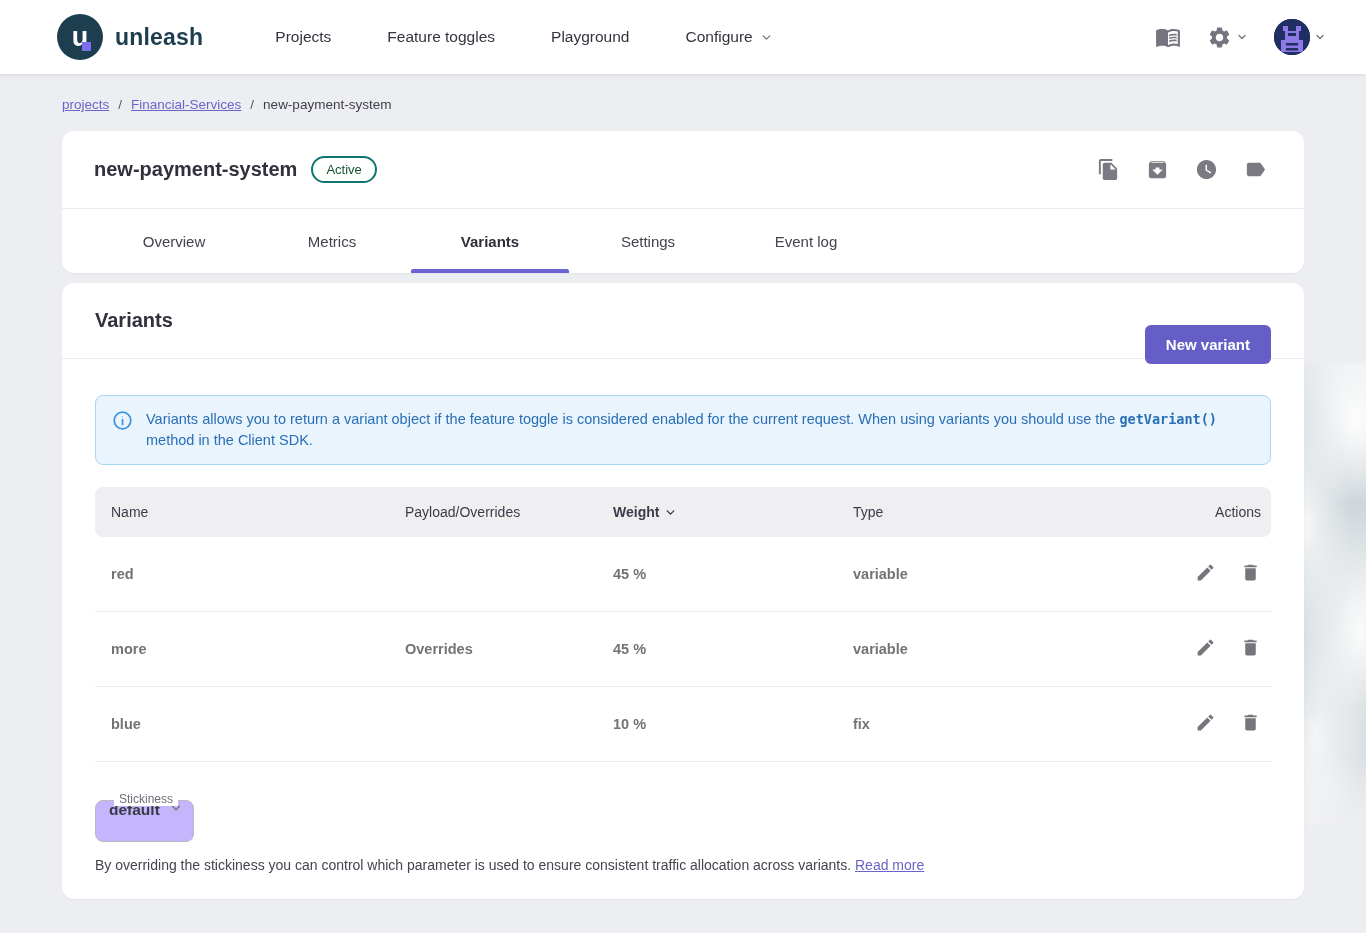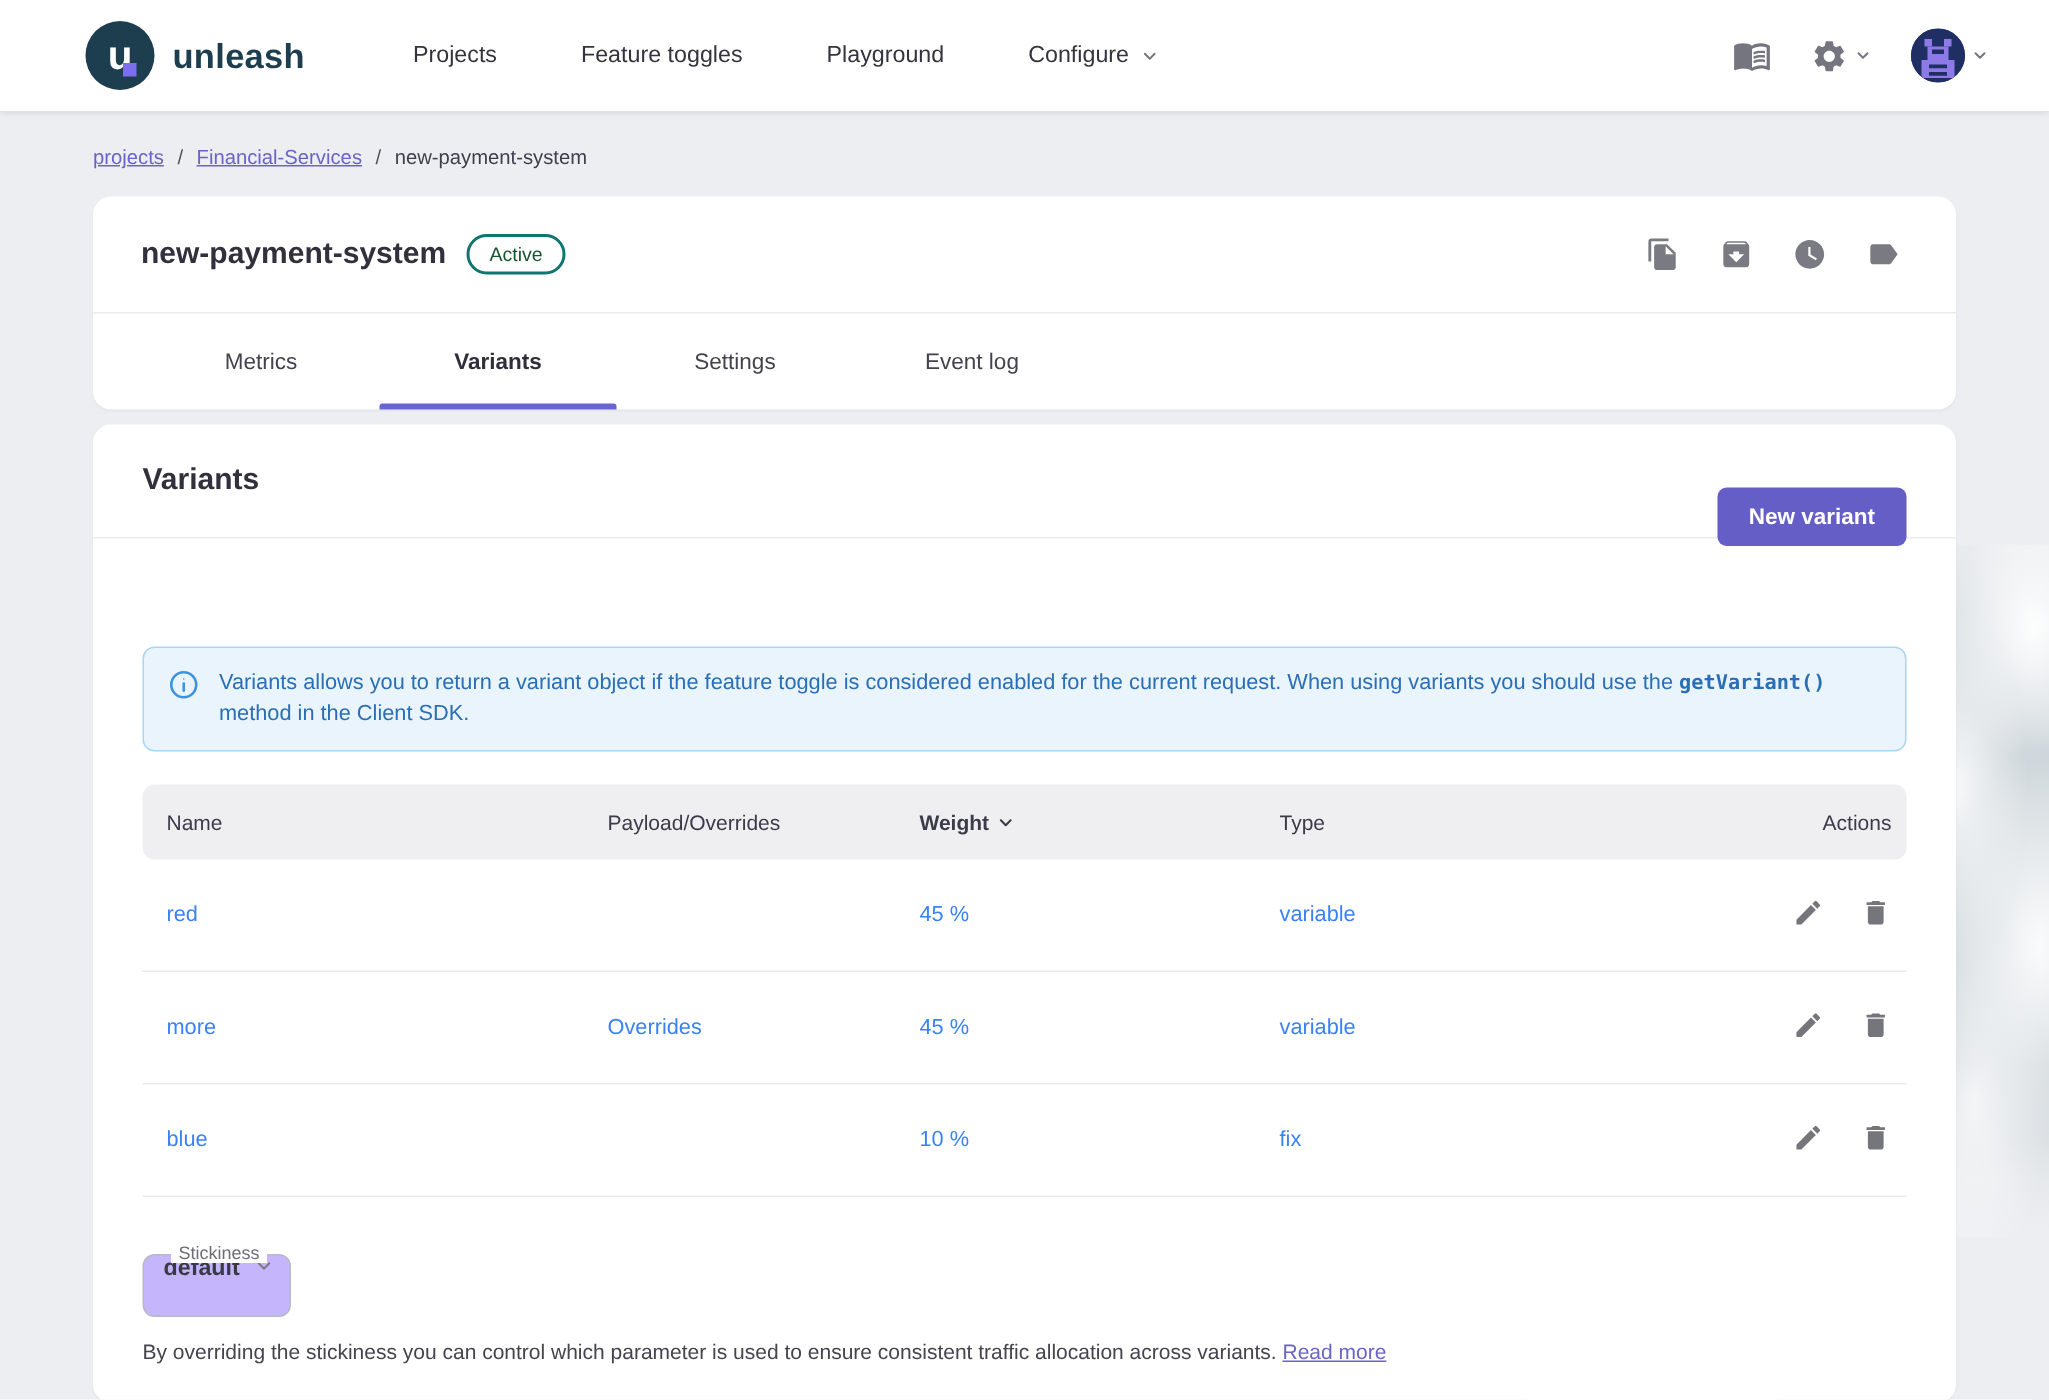--- a/index.html
+++ b/index.html
@@ -104,42 +104,42 @@
   .btn-primary {
     margin-left:auto; background:#655ec6; color:#fff; border:none; cursor:pointer;
     font-family:inherit; font-size:15px; font-weight:700;
     padding:11px 21px; border-radius:6px;margin-top:48px;
   }
   .panel-body { padding:36px 33px 0 33px; }
 
   .alert {
     display:flex; gap:13px; align-items:flex-start;
     background:#e9f4fd; border:1px solid #a9d6f5; border-radius:8px;
-    padding:13px 16px; color:#2a6fb5; font-size:14.5px; line-height:1.45;margin-top:36px;
+    padding:13px 16px; color:#2a6fb5; font-size:14.5px; line-height:1.45;
   }
   .alert .info-ic { flex:0 0 auto; margin-top:1px; color:#3e93dd; }
   .alert code {
     font-family:"DejaVu Sans Mono","Liberation Mono",monospace;
     font-weight:700; font-size:13.5px;
   }
 
   .vtable { margin-top:22px; }
   .vrow {
     display:grid;
     grid-template-columns:310px 208px 240px 1fr 120px;
     align-items:center;
   }
   .vrow > div:first-child { padding-left:16px; }
   .vrow > .col-actions { padding-right:10px; display:flex; justify-content:flex-end; gap:24px; }
   .vhead {
     background:#efeff2; border-radius:8px; height:50px; font-size:14px; color:#3c3b49;
   }
   .vhead .sorted { font-weight:700; display:flex; align-items:center; gap:5px; cursor:pointer; }
   .vhead .col-actions { color:#3c3b49; }
-  .vbody-row { height:75px; border-bottom:1px solid #e9e9ee; font-size:14.5px; color:#3b82f6; }
+  .vbody-row { height:75px; border-bottom:1px solid #e9e9ee; font-size:14.5px; color:#737373;font-weight:bold; }
   .act-ic { color:#75757c; cursor:pointer; }
 
   
   .stickiness { margin-top:38px; position:relative; width:99px; }
   .select-box {
     border:1px solid #b9b9c2; border-radius:8px; height:42px;
     display:flex; align-items:flex-start; padding:0 10px 0 13px; cursor:pointer;
     color:#3a3a46; font-size:15.5px; font-weight:600; gap:8px; background:#c4b5fd;
   }
   .select-label {
@@ -254,20 +254,23 @@
         </span>
         <span class="icon-btn">
           <svg width="23" height="23" viewBox="0 0 24 24" fill="currentColor">
               <path d="M17.63 5.84C17.27 5.33 16.67 5 16 5L5 5.01C3.9 5.01 3 5.9 3 7v10c0 1.1.9 1.99 2 1.99L16 19c.67 0 1.27-.33 1.63-.84L22 12l-4.37-6.16z"></path>
             </svg>
         </span>
       </div>
     </div>
     <div class="tabs">
       <div class="tab">
+          <span>Overview</span>
+        </div>
+      <div class="tab">
           <span>Metrics</span>
         </div>
       <div class="tab active">
           <span>Variants</span>
         </div>
       <div class="tab">
           <span>Settings</span>
         </div>
       <div class="tab">
           <span>Event log</span>

